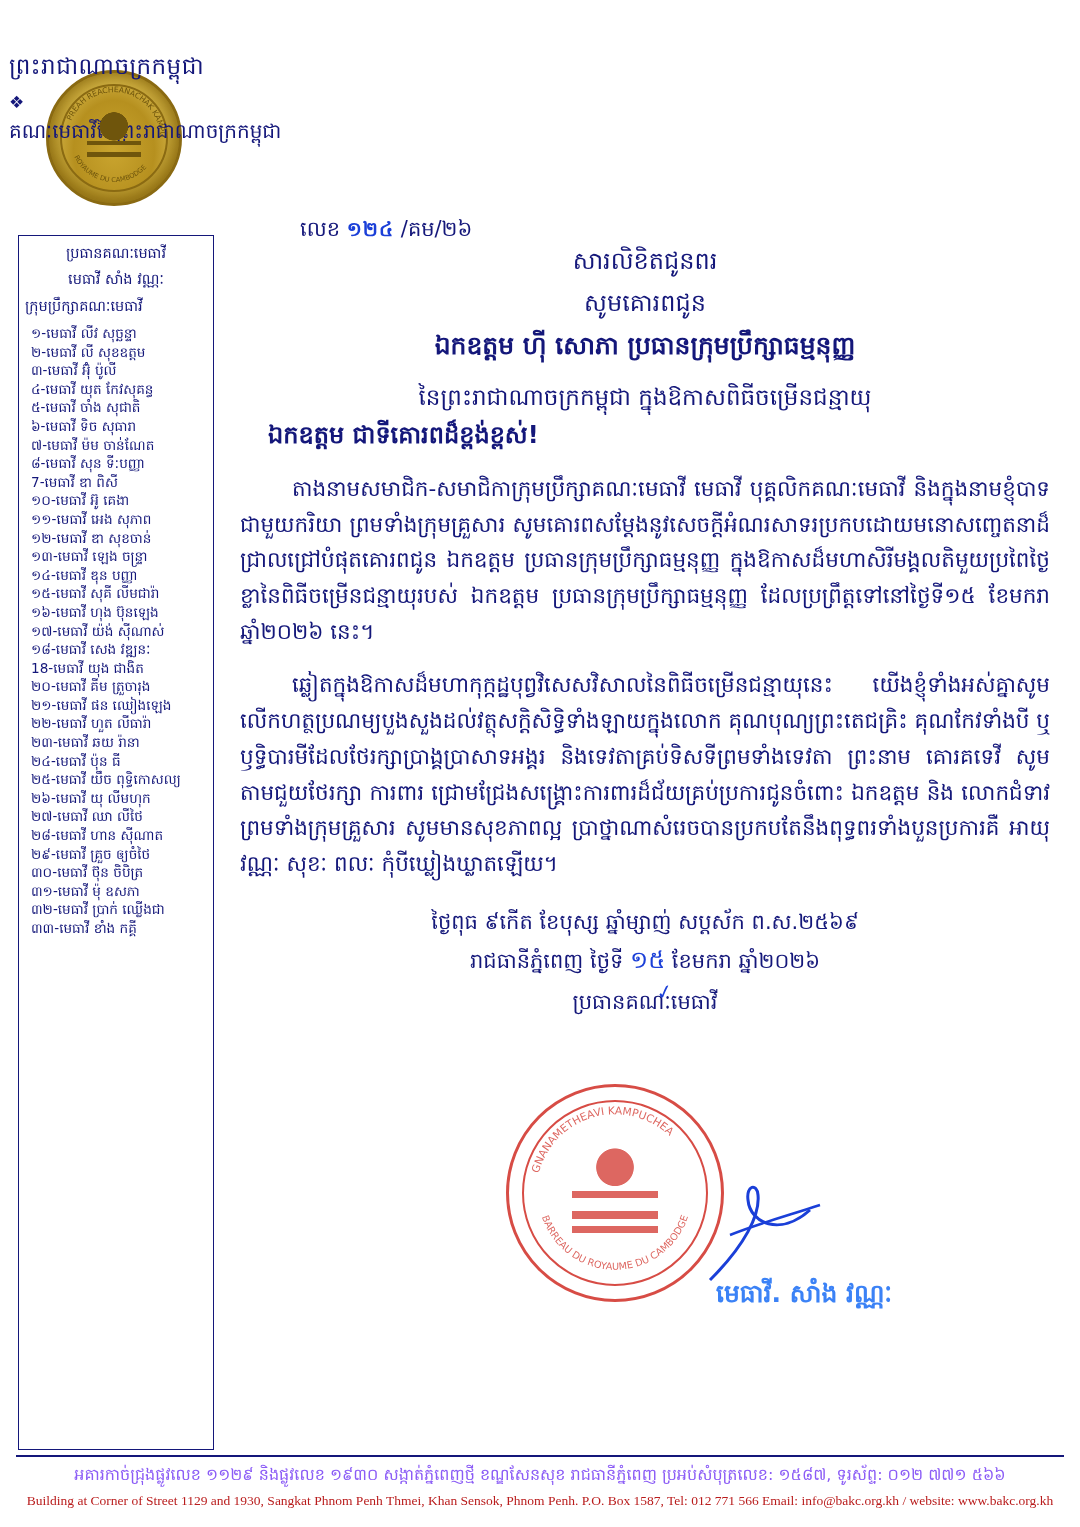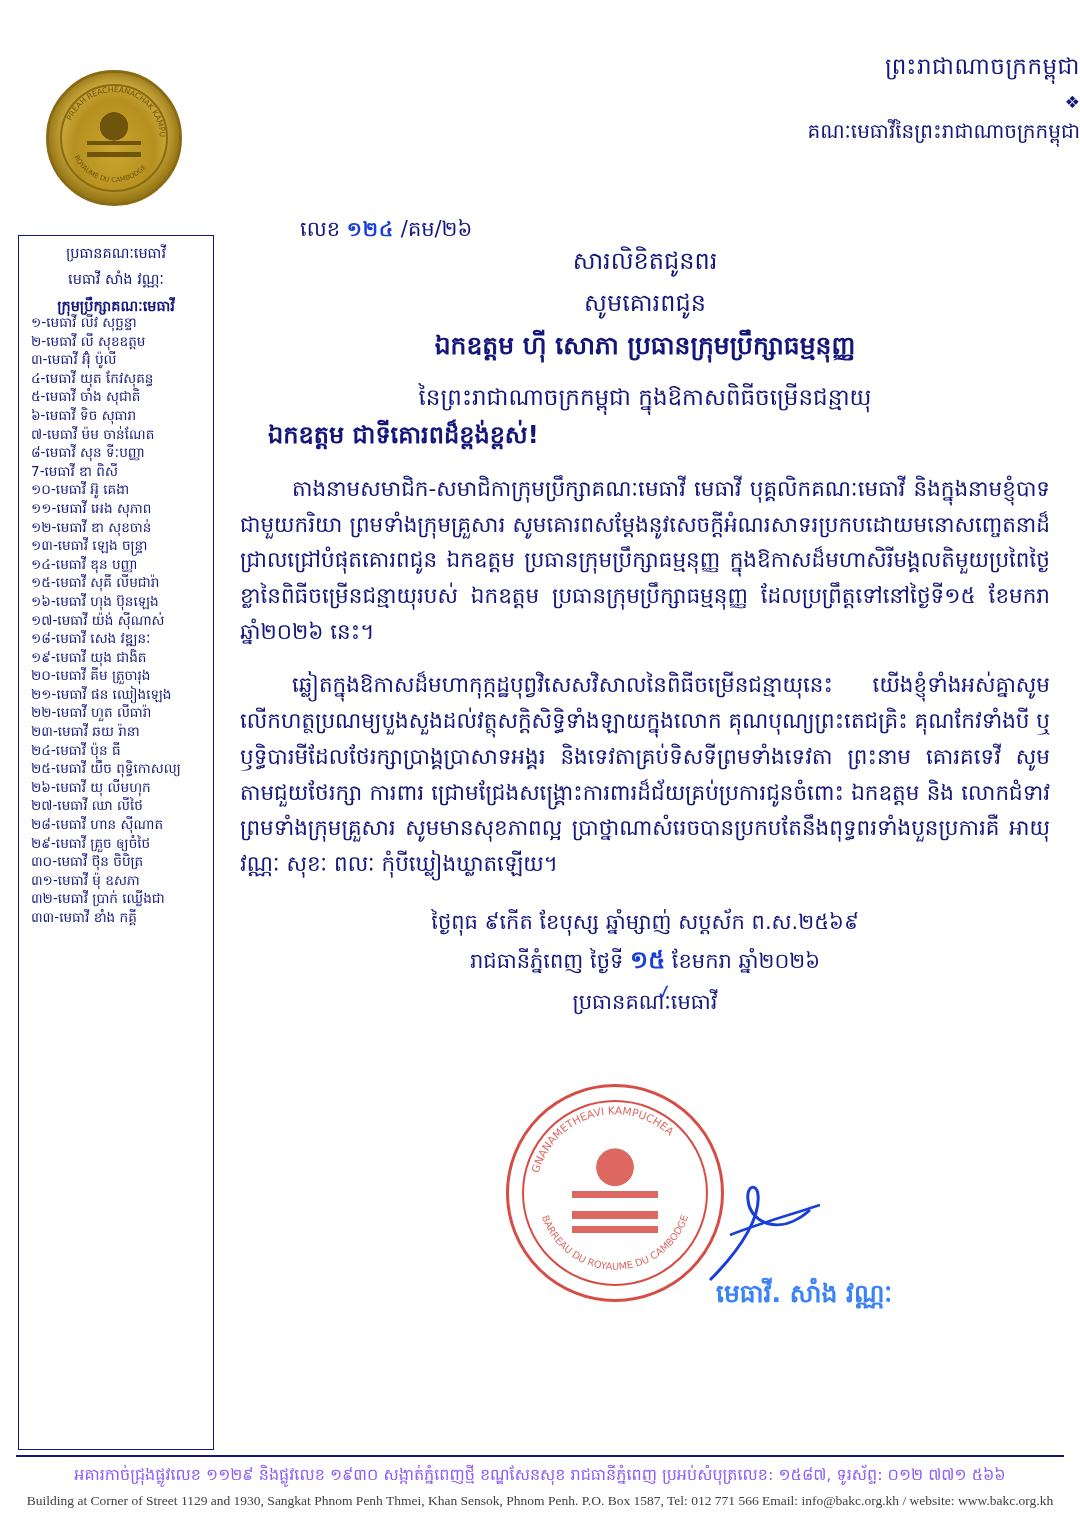--- a/index.html
+++ b/index.html
@@ -38,21 +38,21 @@
     background:
       radial-gradient(circle at 50% 28%, #6f550c 0%, #6f550c 28%, transparent 29%),
       linear-gradient(to bottom, transparent 54%, #6f550c 54%, #6f550c 60%, transparent 60%),
       linear-gradient(to bottom, transparent 72%, #6f550c 72%, #6f550c 80%, transparent 80%);
   }
   .emblem .ring-text{
     position:absolute; inset:0; z-index:4;
   }
 
   
-  .hdr { position:absolute; left:0; right:0; top:52px; text-align:right;margin-left:9px; }
+  .hdr { position:absolute; left:0; right:0; top:52px; text-align:left;margin-left:9px; }
   .hdr div { color:#14177a; }
   .hdr .l1 { font-size:23px; letter-spacing:.5px; }
   .hdr .l2 { font-size:23px; margin-top:11px; }
   .hdr .orn { font-size:17px; margin-top:7px; color:#14177a; }
   .hdr .l3 { font-size:20px; margin-top:6px; }
 
   .refline {
     position:absolute; left:300px; top:215px;
     font-size:21px; color:#14177a;
   }
@@ -63,21 +63,21 @@
     position:absolute; left:18px; top:235px;
     width:196px; height:1215px;
     border:1px solid #14177a;
     padding:10px 6px 8px 6px;
     font-size:13.5px;
     line-height:1.0;
     color:#14177a;
   }
   .panel .p-title { text-align:center; font-size:14.5px; margin-bottom:11px; }
   .panel .p-name { text-align:center; font-size:14.5px; margin-bottom:13px; }
-  .panel .p-sub { text-align:center; font-size:14.5px; font-weight:bold; }
+  .panel .p-sub { text-align:left; font-size:14.5px; margin-bottom:11px; font-weight:normal; }
   .panel ul { list-style:none; margin:0; padding:0; }
   .panel li { font-size:13.6px; padding:2.5px 0 2.5px 6px; white-space:nowrap; }
 
   
   .body-col {
     position:absolute; left:240px; top:246px; width:810px;
   }
   .title-block { text-align:center; }
   .title-block .t1 { font-size:24px; margin-bottom:7px; }
   .title-block .t2 { font-size:24px; margin-bottom:7px; }
@@ -92,21 +92,21 @@
     text-align:justify;
     text-indent:52px;
   }
   p.para.p2 { margin-top:18px; }
 
   
   .dateline {
     margin-top:26px; text-align:center; font-size:21px;
   }
   .dateline2 { text-align:center; font-size:21px; margin-top:6px; }
-  .dateline2 .hand { color:#1a3fd8; font-weight:bold; font-size:24px;}
+  .dateline2 .hand { color:#1a3fd8; font-weight:normal; font-size:24px;}
   .sigtitle { text-align:center; font-size:21px; margin-top:8px; color:#14177a; }
 
   .redstamp{
     position:absolute; left:506px; top:1084px;
     width:218px; height:218px; border-radius:50%;
     border:3px solid #d2342c; opacity:.88;
   }
   .redstamp:after{
     content:""; position:absolute; left:13px; top:13px; right:13px; bottom:13px;
     border-radius:50%; border:2px solid #d2342c;
@@ -135,21 +135,21 @@
     transform:rotate(-12deg);
   }
 
   
   .footer {
     position:absolute; left:0; right:0; bottom:18px;
     text-align:center;
   }
   .footer .rule { height:2px; background:#14177a; margin:0 16px 7px 16px; }
   .footer .f1 { font-size:16px; color:#8b5cf6; }
-  .footer .f2 { font-size:13.5px; color:#404040; margin-top:5px; font-family:"Liberation Serif", serif; }
+  .footer .f2 { font-size:13.5px; color:#b91c1c; margin-top:5px; font-family:"Liberation Serif", serif; }
 </style>
 </head>
 <body>
 
 <div class="page">
 
   <div class="emblem">
     <div class="inner-glyph"></div>
     <svg class="ring-text" viewBox="0 0 136 136">
       <defs>
@@ -189,21 +189,21 @@
       <li>7-មេធាវី ឌា ពិសី</li>
       <li>១០-មេធាវី អ៊ូ គេងា</li>
       <li>១១-មេធាវី អេង សុភាព</li>
       <li>១២-មេធាវី ឌា សុខចាន់</li>
       <li>១៣-មេធាវី ឡេង ចន្ទ្រា</li>
       <li>១៤-មេធាវី ឌុន បញ្ញា</li>
       <li>១៥-មេធាវី សុគី លីមជារ៉ា</li>
       <li>១៦-មេធាវី ហុង ប៊ុនឡេង</li>
       <li>១៧-មេធាវី យ៉ង់ ស៊ីណាស់</li>
       <li>១៨-មេធាវី សេង វឌ្ឍនៈ</li>
-      <li>១៩-មេធាវី យុង ជាងិត</li>
+      <li>18-មេធាវី យុង ជាងិត</li>
       <li>២០-មេធាវី គីម ត្រួចារុង</li>
       <li>២១-មេធាវី ផន ឈៀងឡេង</li>
       <li>២២-មេធាវី ហួត លីធារ៉ា</li>
       <li>២៣-មេធាវី ឆយ រ៉ានា</li>
       <li>២៤-មេធាវី ប៉ុន ធី</li>
       <li>២៥-មេធាវី យឹច ពុទ្ធិកោសល្យ</li>
       <li>២៦-មេធាវី យុ លីមហុក</li>
       <li>២៧-មេធាវី ឈា លីថៃ</li>
       <li>២៨-មេធាវី ហាន ស៊ីណាត</li>
       <li>២៩-មេធាវី គ្រួច ឲ្យចំថៃ</li>

